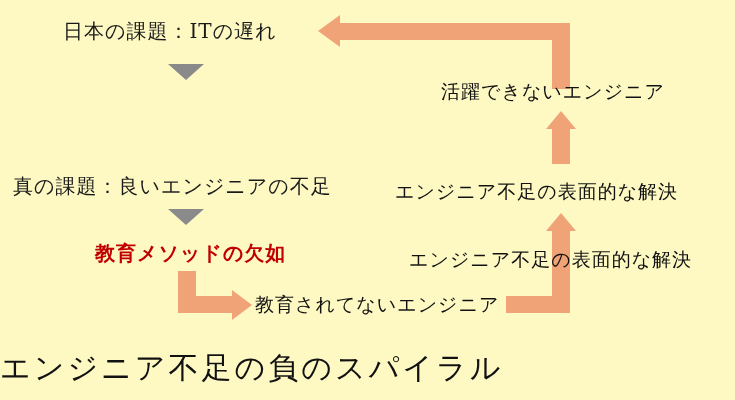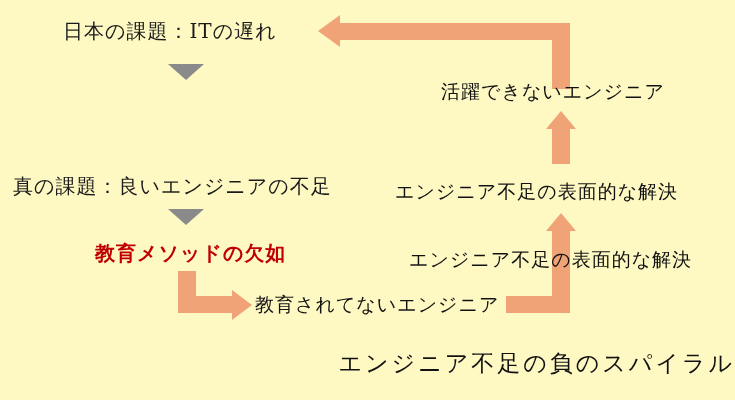--- a/index.html
+++ b/index.html
@@ -3,22 +3,22 @@
 <meta charset="utf-8">
 <style>
   html,body{margin:0;padding:0;background:#ffffff;}
   .canvas{position:relative;width:735px;height:400px;background:#fef9c3;overflow:hidden;
           font-family:"DejaVu Sans","Liberation Sans",sans-serif;}
   .t{position:absolute;white-space:nowrap;z-index:2;color:#1a1a1a;line-height:1.2;}
   .serif{font-family:"DejaVu Serif","Liberation Serif",serif;font-size:20px;letter-spacing:1px;}
   .boldsans{font-family:"DejaVu Sans","Liberation Sans",sans-serif;font-weight:400;font-size:19px;letter-spacing:1px;color:#111111;}
   .red{color:#c00000;font-weight:700;font-size:20px;letter-spacing:1px;
        font-family:"DejaVu Sans","Liberation Sans",sans-serif;}
-  .caption{font-family:"DejaVu Serif","Liberation Serif",serif;font-size:23px;letter-spacing:3px;
-           color:#111111;left:0;right:0;text-align:right;}
+  .caption{font-family:"DejaVu Serif","Liberation Serif",serif;font-size:30px;letter-spacing:3px;
+           color:#111111;left:0;right:0;text-align:left;}
   .seg{position:absolute;background:#f0a377;z-index:1;}
   .tri-down{position:absolute;width:0;height:0;border-left:18px solid transparent;
             border-right:18px solid transparent;border-top:16px solid #8a8a8a;z-index:1;}
   .head{position:absolute;width:0;height:0;z-index:1;}
   .head-left{border-top:16px solid transparent;border-bottom:16px solid transparent;border-right:22px solid #f0a377;}
   .head-right{border-top:15px solid transparent;border-bottom:15px solid transparent;border-left:20px solid #f0a377;}
   .head-up{border-left:15px solid transparent;border-right:15px solid transparent;border-bottom:18px solid #f0a377;}
 </style>
 </head>
 <body>

